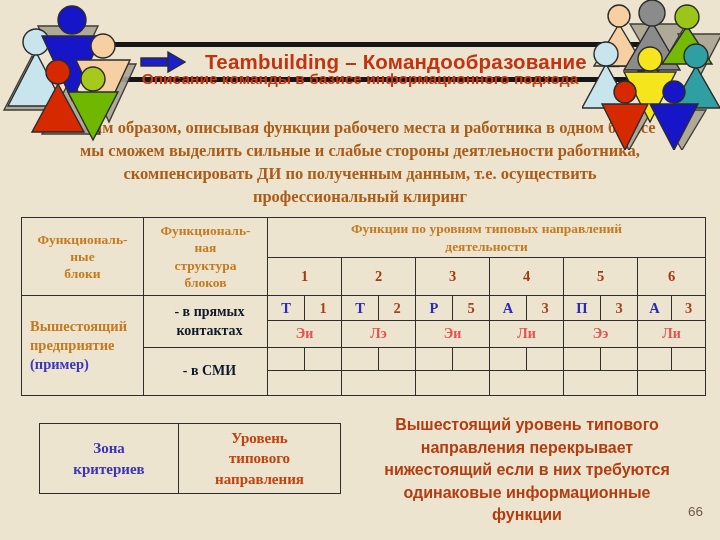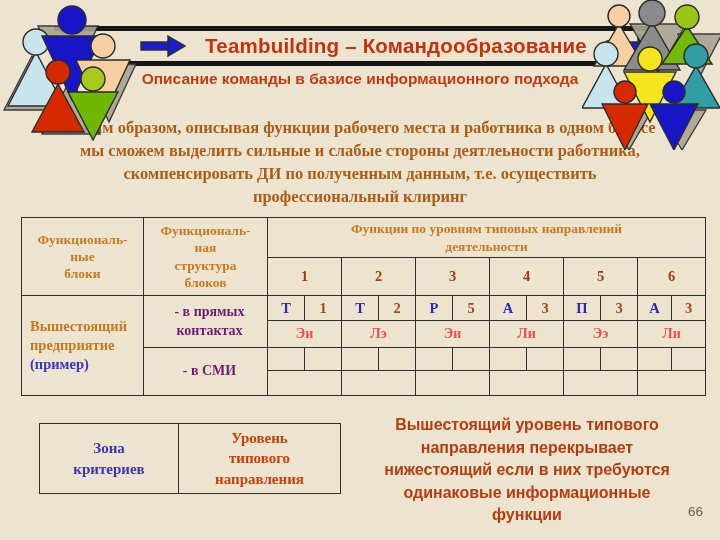--- a/index.html
+++ b/index.html
@@ -3,21 +3,21 @@
 <meta charset="utf-8">
 <style>
   html,body{margin:0;padding:0;}
   body{
     width:720px;height:540px;position:relative;overflow:hidden;
     background:#ece4cf;
     font-family:"Liberation Serif", serif;
   }
   
   .band{
-    position:absolute;left:54px;top:26px;width:596px;height:30px;
+    position:absolute;left:54px;top:42px;width:596px;height:30px;
     border-top:5px solid #161616;border-bottom:5px solid #161616;
     display:flex;align-items:center;z-index:1;
   }
   .arrow-left{margin-left:86px;flex:0 0 auto;}
   .arrow-right{flex:0 0 auto;margin-right:-14px;}
   .slide-title{
     flex:1;text-align:center;
     font-family:"Liberation Sans", sans-serif;font-weight:bold;
     font-size:20.5px;color:#c2330f;letter-spacing:.2px;white-space:nowrap;
   }
@@ -43,21 +43,21 @@
   }
   .hdr{color:#c6791f;font-size:13.5px;line-height:1.28;white-space:pre-line;}
   .num{color:#a33a10;font-size:14.5px;}
   .zone{color:#2a2ab8;font-size:14.5px;}
   .lvl{color:#a5431c;font-size:14.5px;}
   .ifn{color:#e25350;font-size:14px;}
   .rowlabel{text-align:left !important;padding-left:8px !important;font-size:14.5px;line-height:1.3;}
   .rowlabel .mainlbl{display:block;color:#c6791f;white-space:pre-line;}
   .rowlabel .example{display:block;color:#3c35c0;}
   .subrow{text-align:right;padding-left:8px !important;
-    font-size:14px;color:#701a75;white-space:pre-line;line-height:1.3;}
+    font-size:14px;color:#0f172a;white-space:pre-line;line-height:1.3;}
   .r1{height:40px}.r2{height:38px}.r3{height:25px}
   .r4{height:27px}.r5{height:23px}.r6{height:25px}
   
   .legendtable{position:absolute;left:39px;top:423px;}
   .legendtable td{
     border:1.8px solid #2e2e2e;padding:0;font-weight:bold;
     text-align:center;vertical-align:middle;white-space:pre-line;
   }
   .lr1{height:70px}.lr2{height:31px}
   .zonehdr{color:#3a35b8;font-size:15px;line-height:1.35;}

